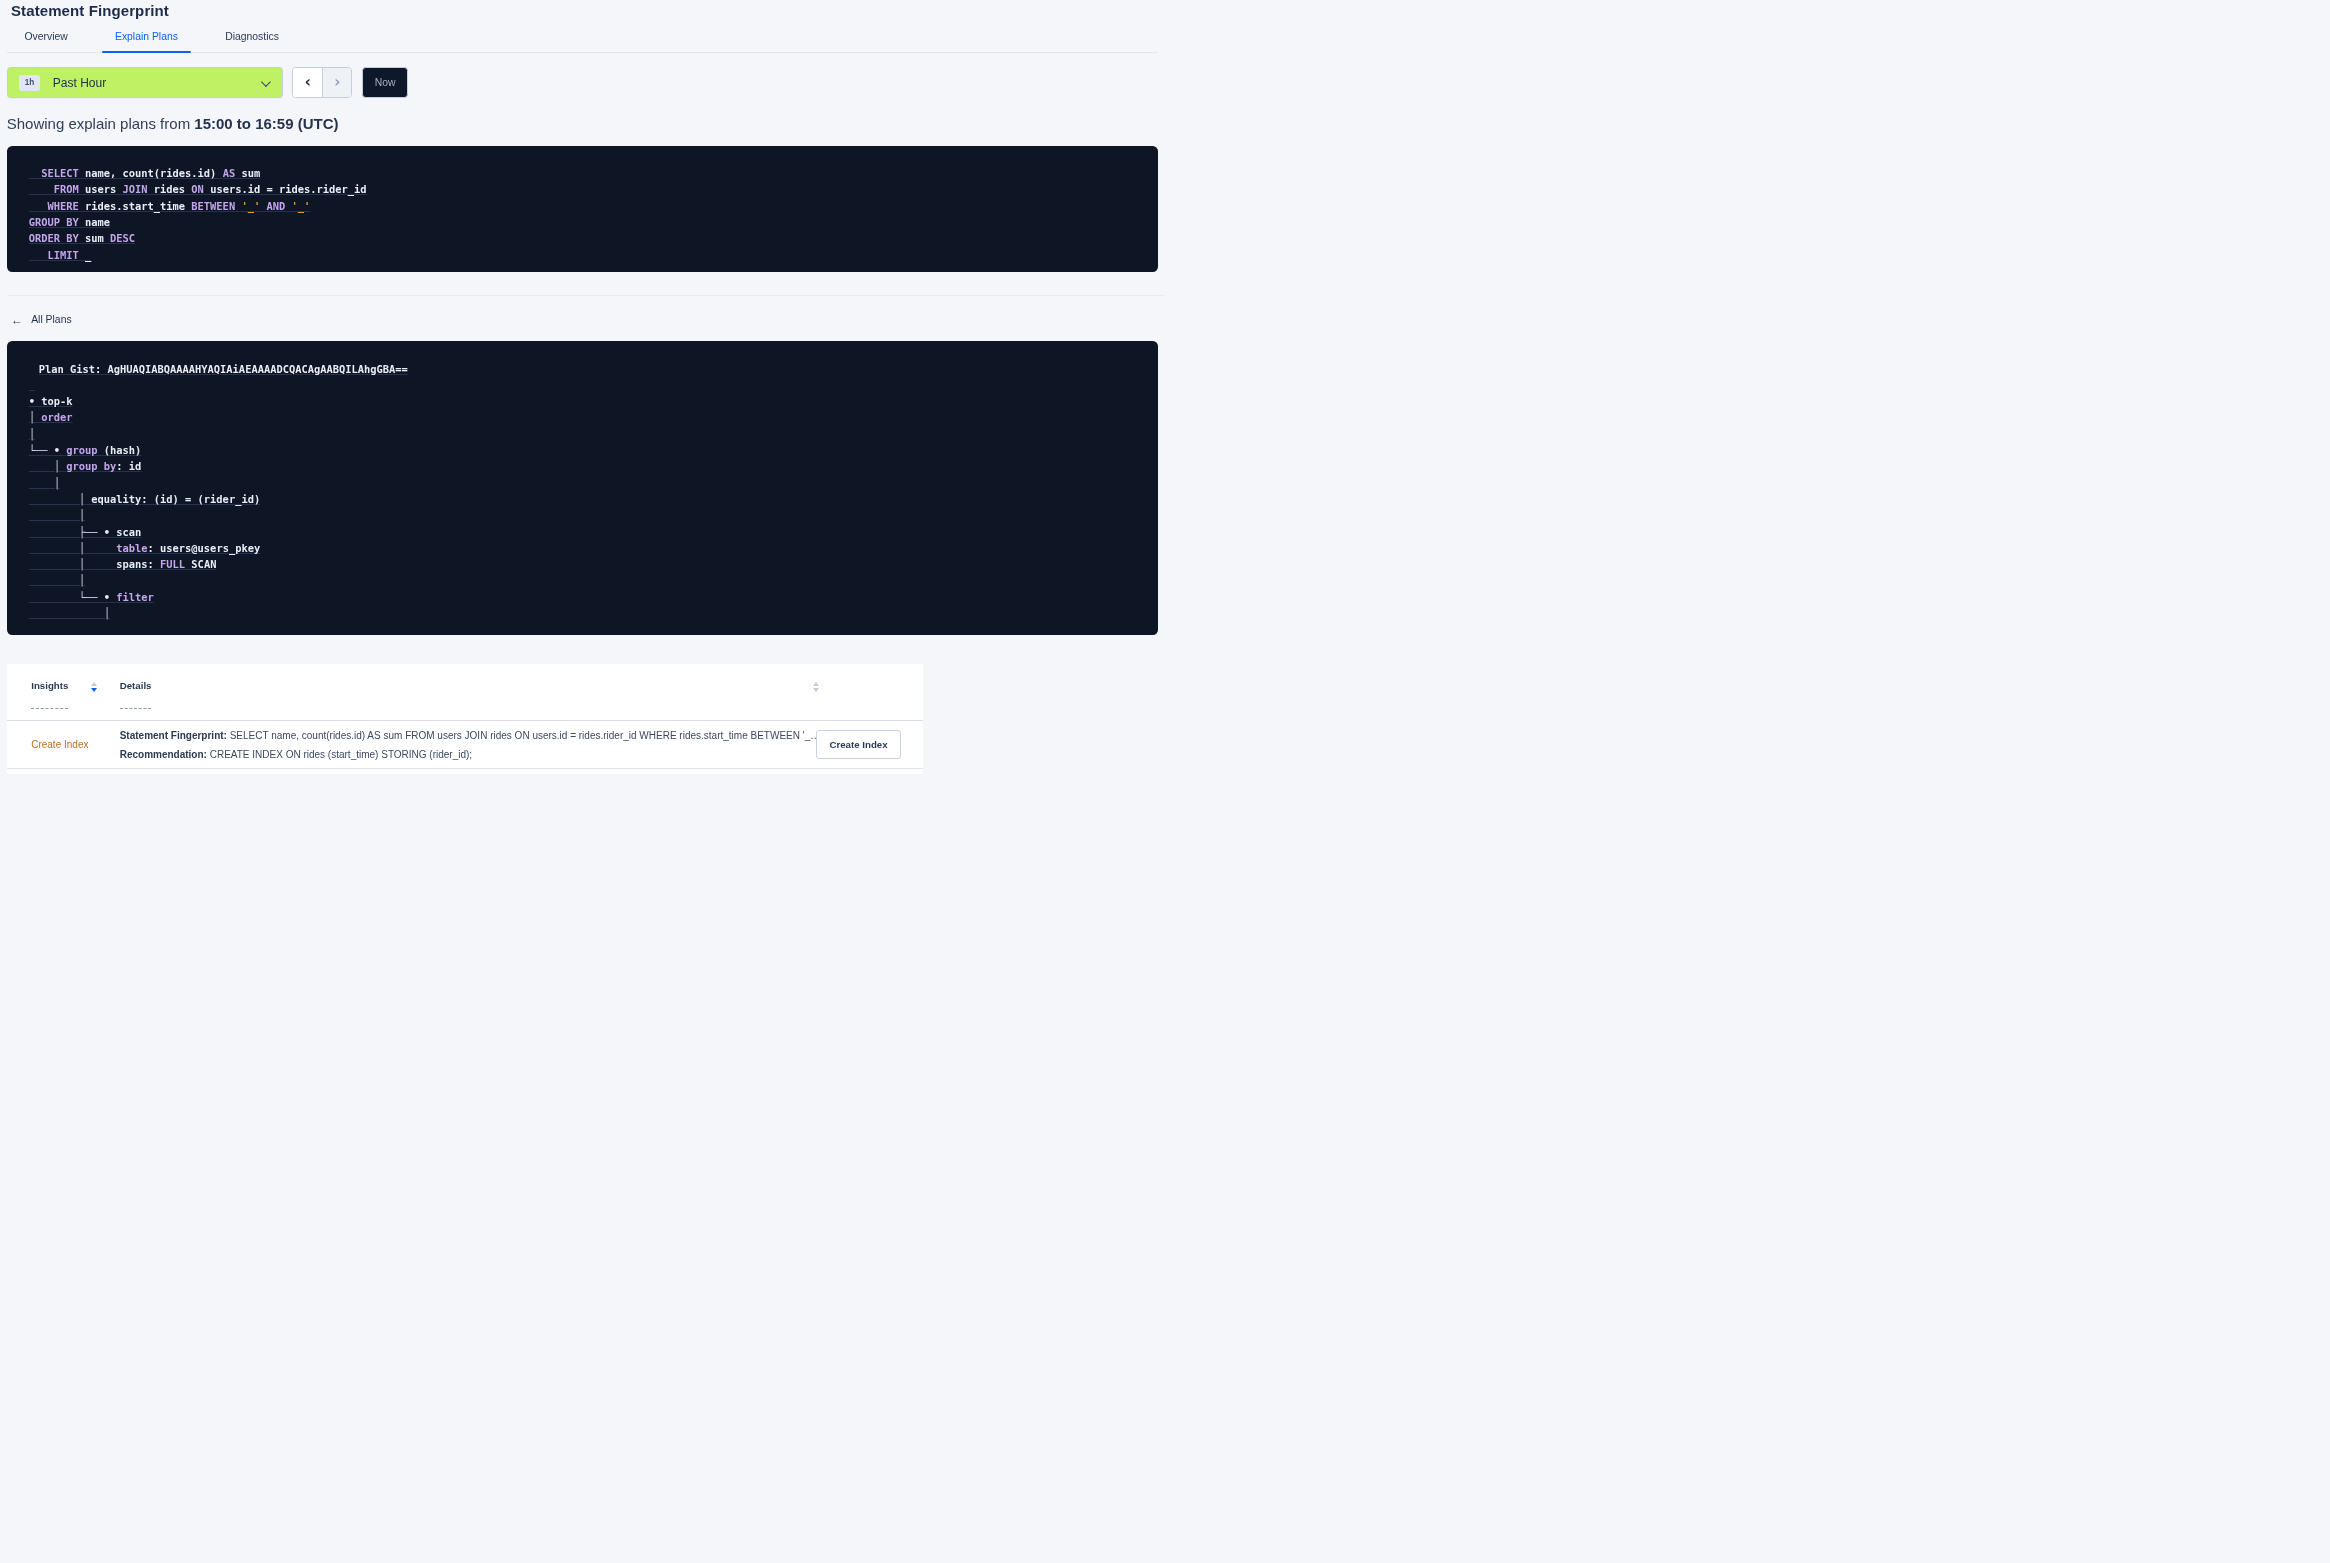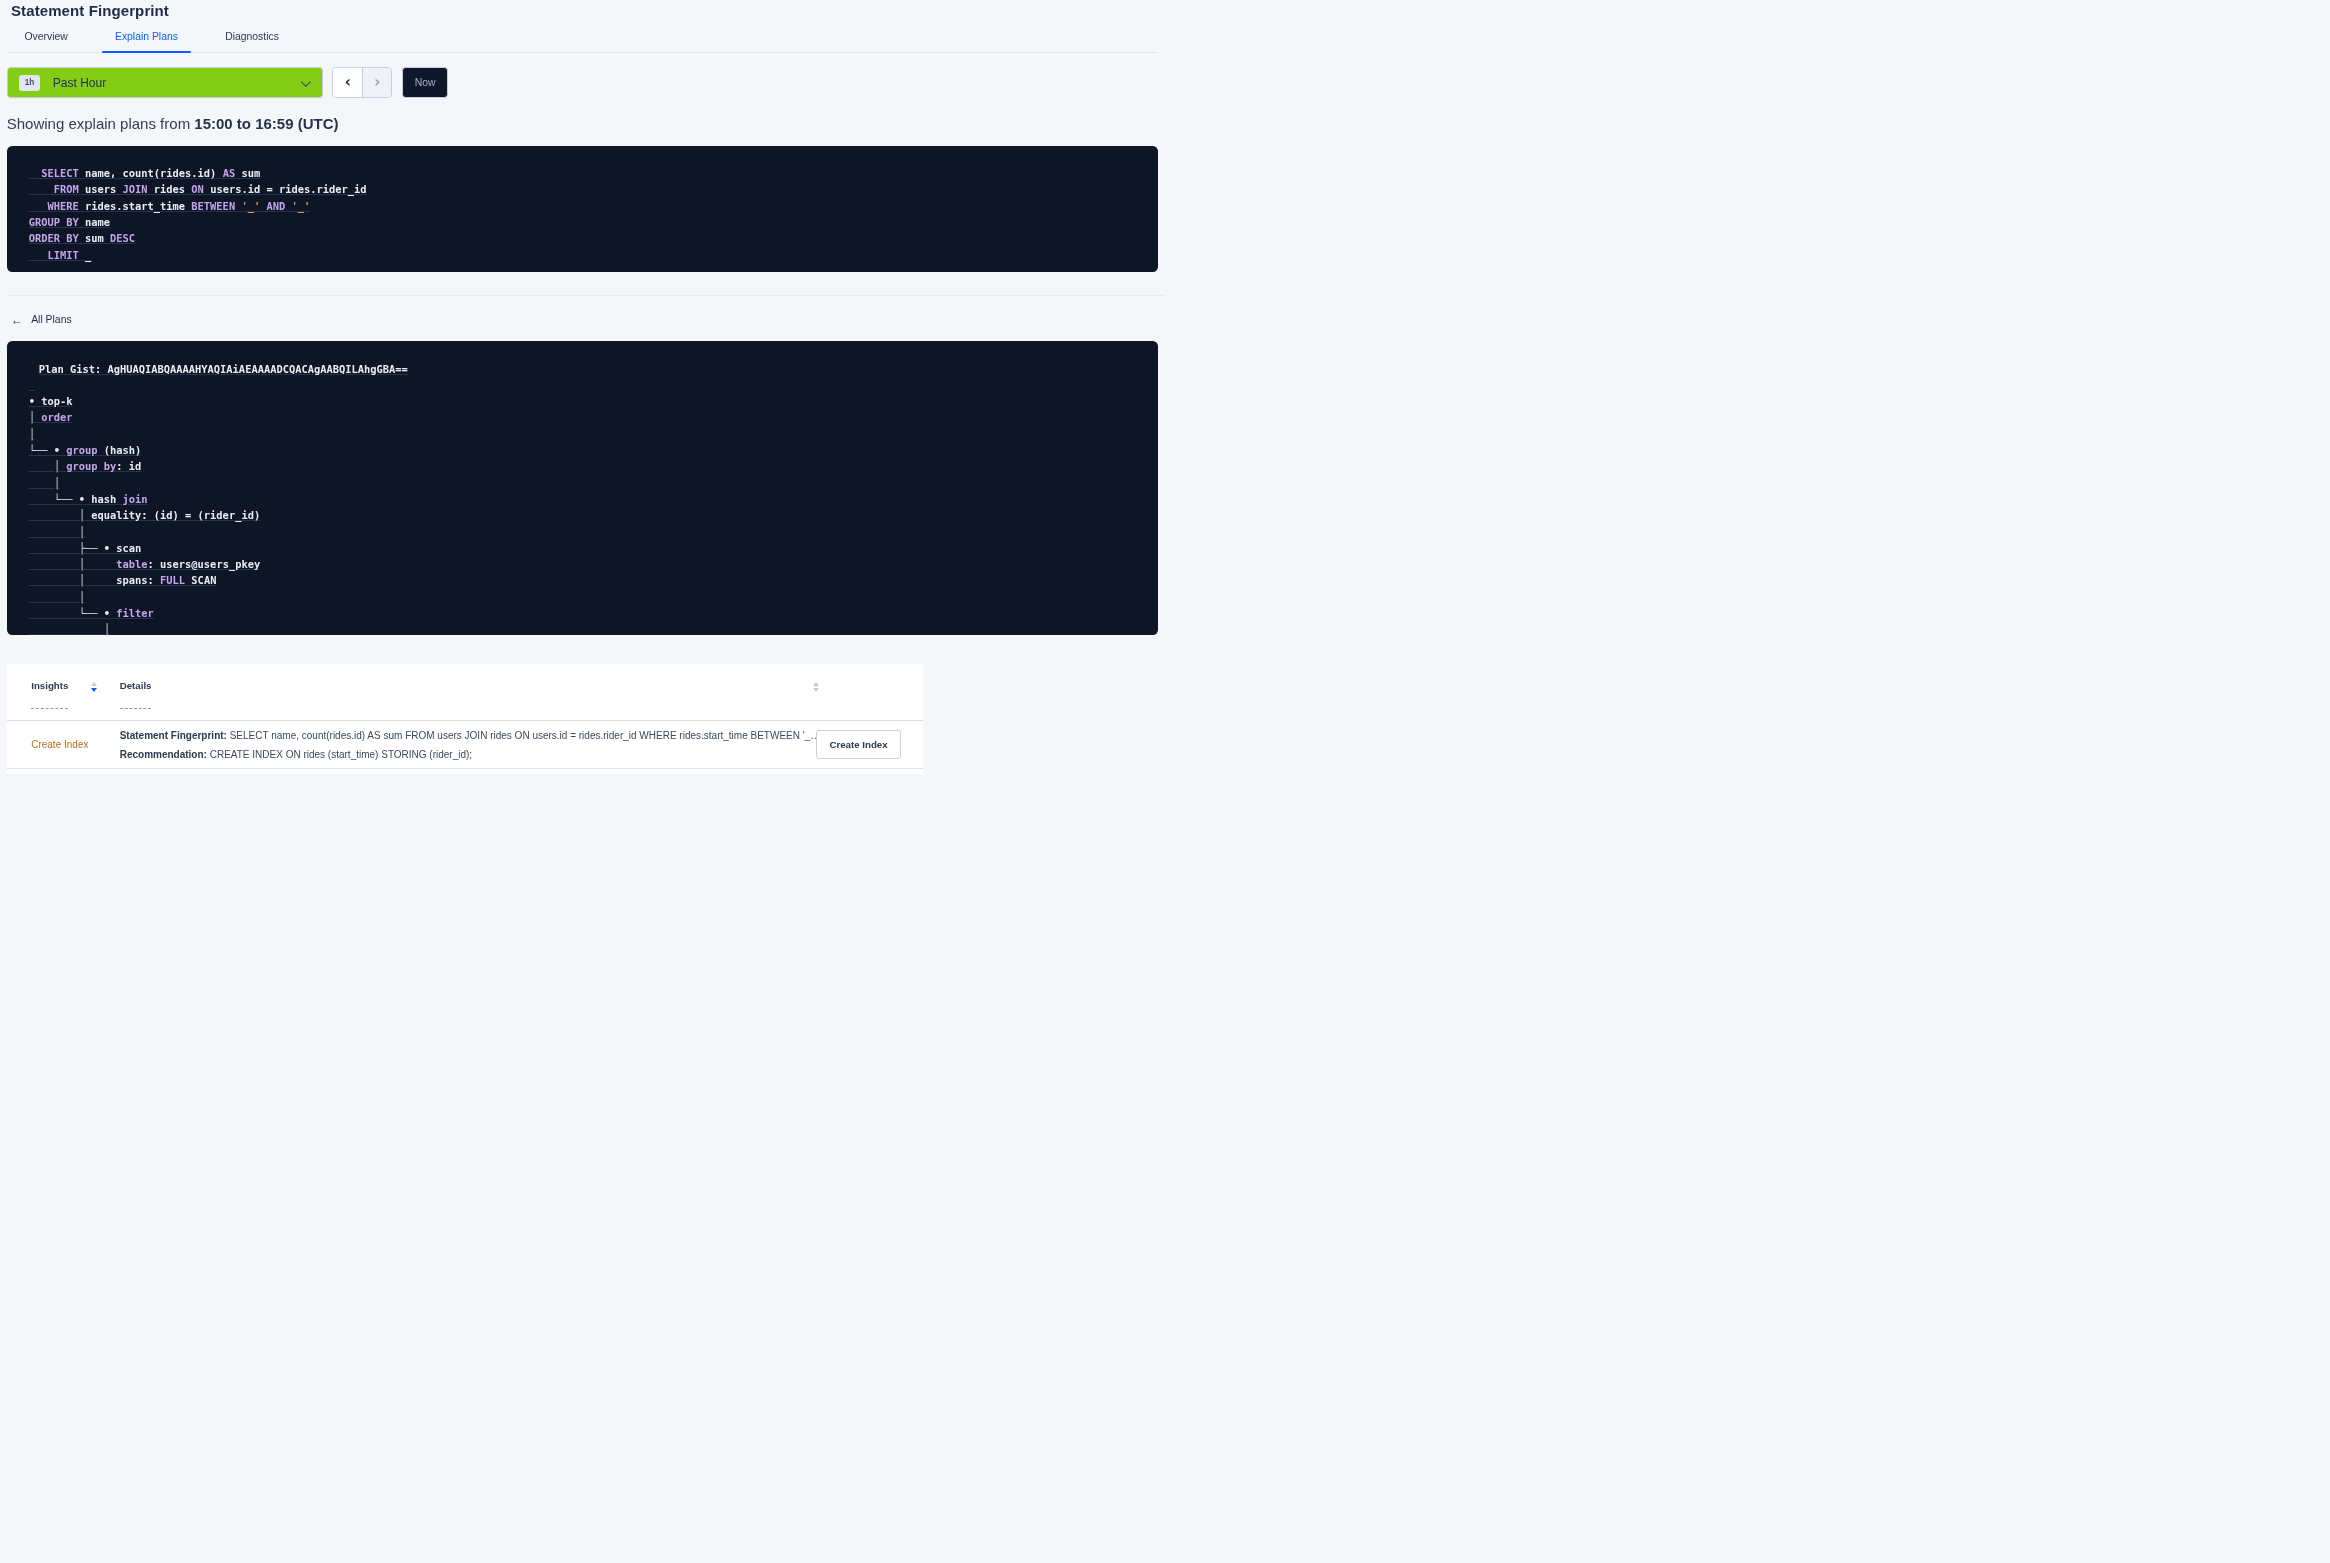--- a/index.html
+++ b/index.html
@@ -11,21 +11,21 @@
   .page-title { margin:1.5px 0 0 11px; font-size:15px; font-weight:700; color:#1e2c49; letter-spacing:0.1px; }
 
   
   .tabs { display:flex; gap:22px; margin:12.6px 6.7px 0 6.7px; padding-left:5.2px; border-bottom:0.7px solid #e2e6ee; }
   .tab { position:relative; padding:0 12.6px 10.4px 12.6px; font-size:10.4px; color:#2c3a55; cursor:pointer; }
   .tab.active { color:#0b5fff; }
   .tab-underline { position:absolute; left:0; right:0; bottom:-0.7px; height:2.2px; background:#0b5fff; border-radius:1.5px; }
 
   
   .toolbar { display:flex; align-items:stretch; gap:9.7px; margin:14px 0 0 6.7px; height:31px; }
-  .time-dropdown { display:flex; align-items:center; width:316px; background:#84cc16; border:0.7px solid #c6cede; border-radius:3.7px; padding-left:11px; cursor:pointer; box-shadow:0 0.7px 1.5px rgba(30,44,73,.04); }
+  .time-dropdown { display:flex; align-items:center; width:276px; background:#bef264; border:0.7px solid #c6cede; border-radius:3.7px; padding-left:11px; cursor:pointer; box-shadow:0 0.7px 1.5px rgba(30,44,73,.04); }
   .time-badge { background:#e2e6f2; color:#3f4f6d; font-size:8.2px; font-weight:700; padding:3.7px 6px; border-radius:3px; }
   .time-label { margin-left:12.6px; font-size:12px; color:#25324e; }
   .dd-chevron { margin-left:auto; margin-right:14px; width:6.7px; height:6.7px; border-right:1.2px solid #3a4660; border-bottom:1.2px solid #3a4660; transform:rotate(45deg) translateY(-2.2px); }
   .pager { display:flex; border:0.7px solid #c6cede; border-radius:3.7px; overflow:hidden; background:#fff; }
   .pager-btn { width:29px; border:none; background:#fff; font-size:15px; font-weight:700; color:#1c2940; cursor:pointer; font-family:"DejaVu Sans", sans-serif; line-height:1; }
   .pager-btn.next { background:#eef1f6; color:#98a3b8; border-left:0.7px solid #c6cede; }
   .now-btn { width:46px; border:0.7px solid #c6cede; border-radius:3.7px; background:#0f172a; color:#a7b1c4; font-size:10.4px; cursor:default; font-family:"Liberation Sans", sans-serif; }
 
   
   .showing { margin:17px 0 0 6.7px; font-size:15px; color:#303e59; }
@@ -121,21 +121,20 @@
 
   <div class="code gist-block">
       <div><span class="c-bw">Plan Gist: AgHUAQIABQAAAAHYAQIAiAEAAAADCQACAgAABQILAhgGBA==</span></div>
       <div>&nbsp;</div>
       <div><span class="c-w">• top-k</span></div>
       <div><span class="c-t">│ </span><span class="c-k">order</span></div>
       <div><span class="c-t">│</span></div>
       <div><span class="c-t">└── </span><span class="c-w">• </span><span class="c-k">group</span><span class="c-w"> (hash)</span></div>
       <div><span class="c-t">    │ </span><span class="c-k">group by</span><span class="c-w">: id</span></div>
       <div><span class="c-t">    │</span></div>
-      <div><span class="c-t">    └── </span><span class="c-w">• hash </span><span class="c-k">join</span></div>
       <div><span class="c-t">        │ </span><span class="c-w">equality: (id) = (rider_id)</span></div>
       <div><span class="c-t">        │</span></div>
       <div><span class="c-t">        ├── </span><span class="c-w">• scan</span></div>
       <div><span class="c-t">        │     </span><span class="c-k">table</span><span class="c-w">: users@users_pkey</span></div>
       <div><span class="c-t">        │     </span><span class="c-w">spans: </span><span class="c-k">FULL</span><span class="c-w"> SCAN</span></div>
       <div><span class="c-t">        │</span></div>
       <div><span class="c-t">        └── </span><span class="c-w">• </span><span class="c-k">filter</span></div>
       <div><span class="c-t">            │</span></div>
     </div>
 

